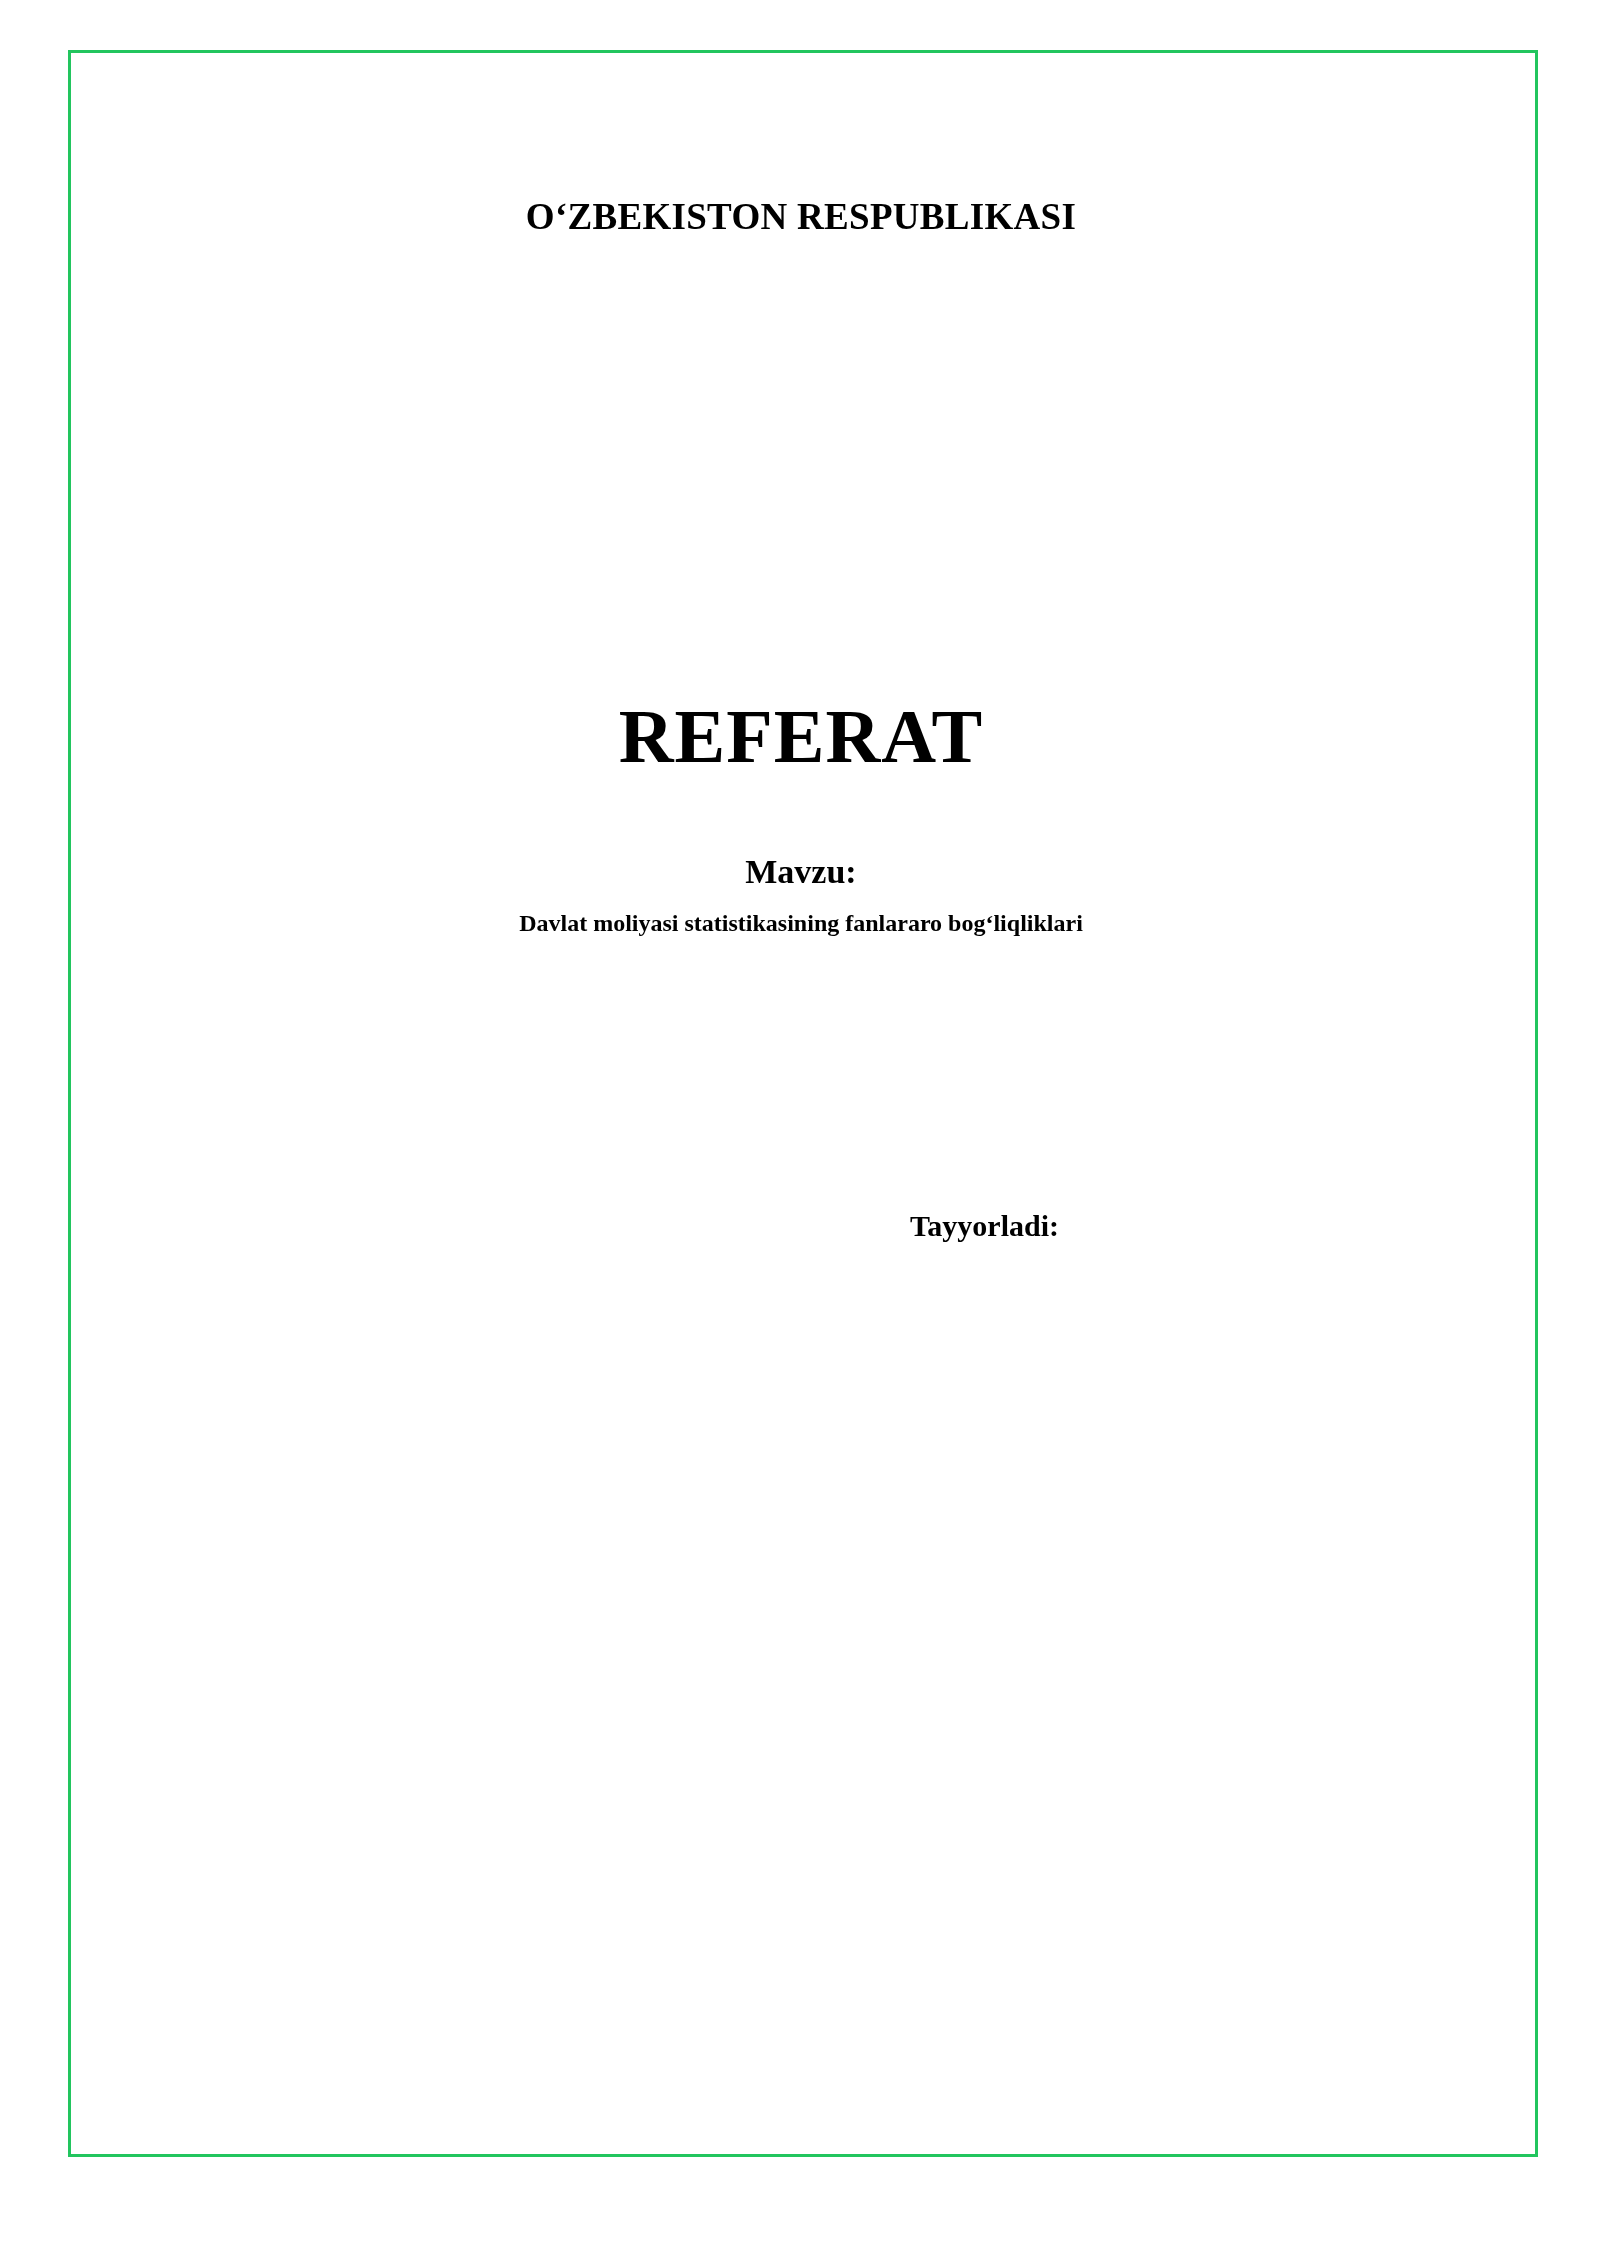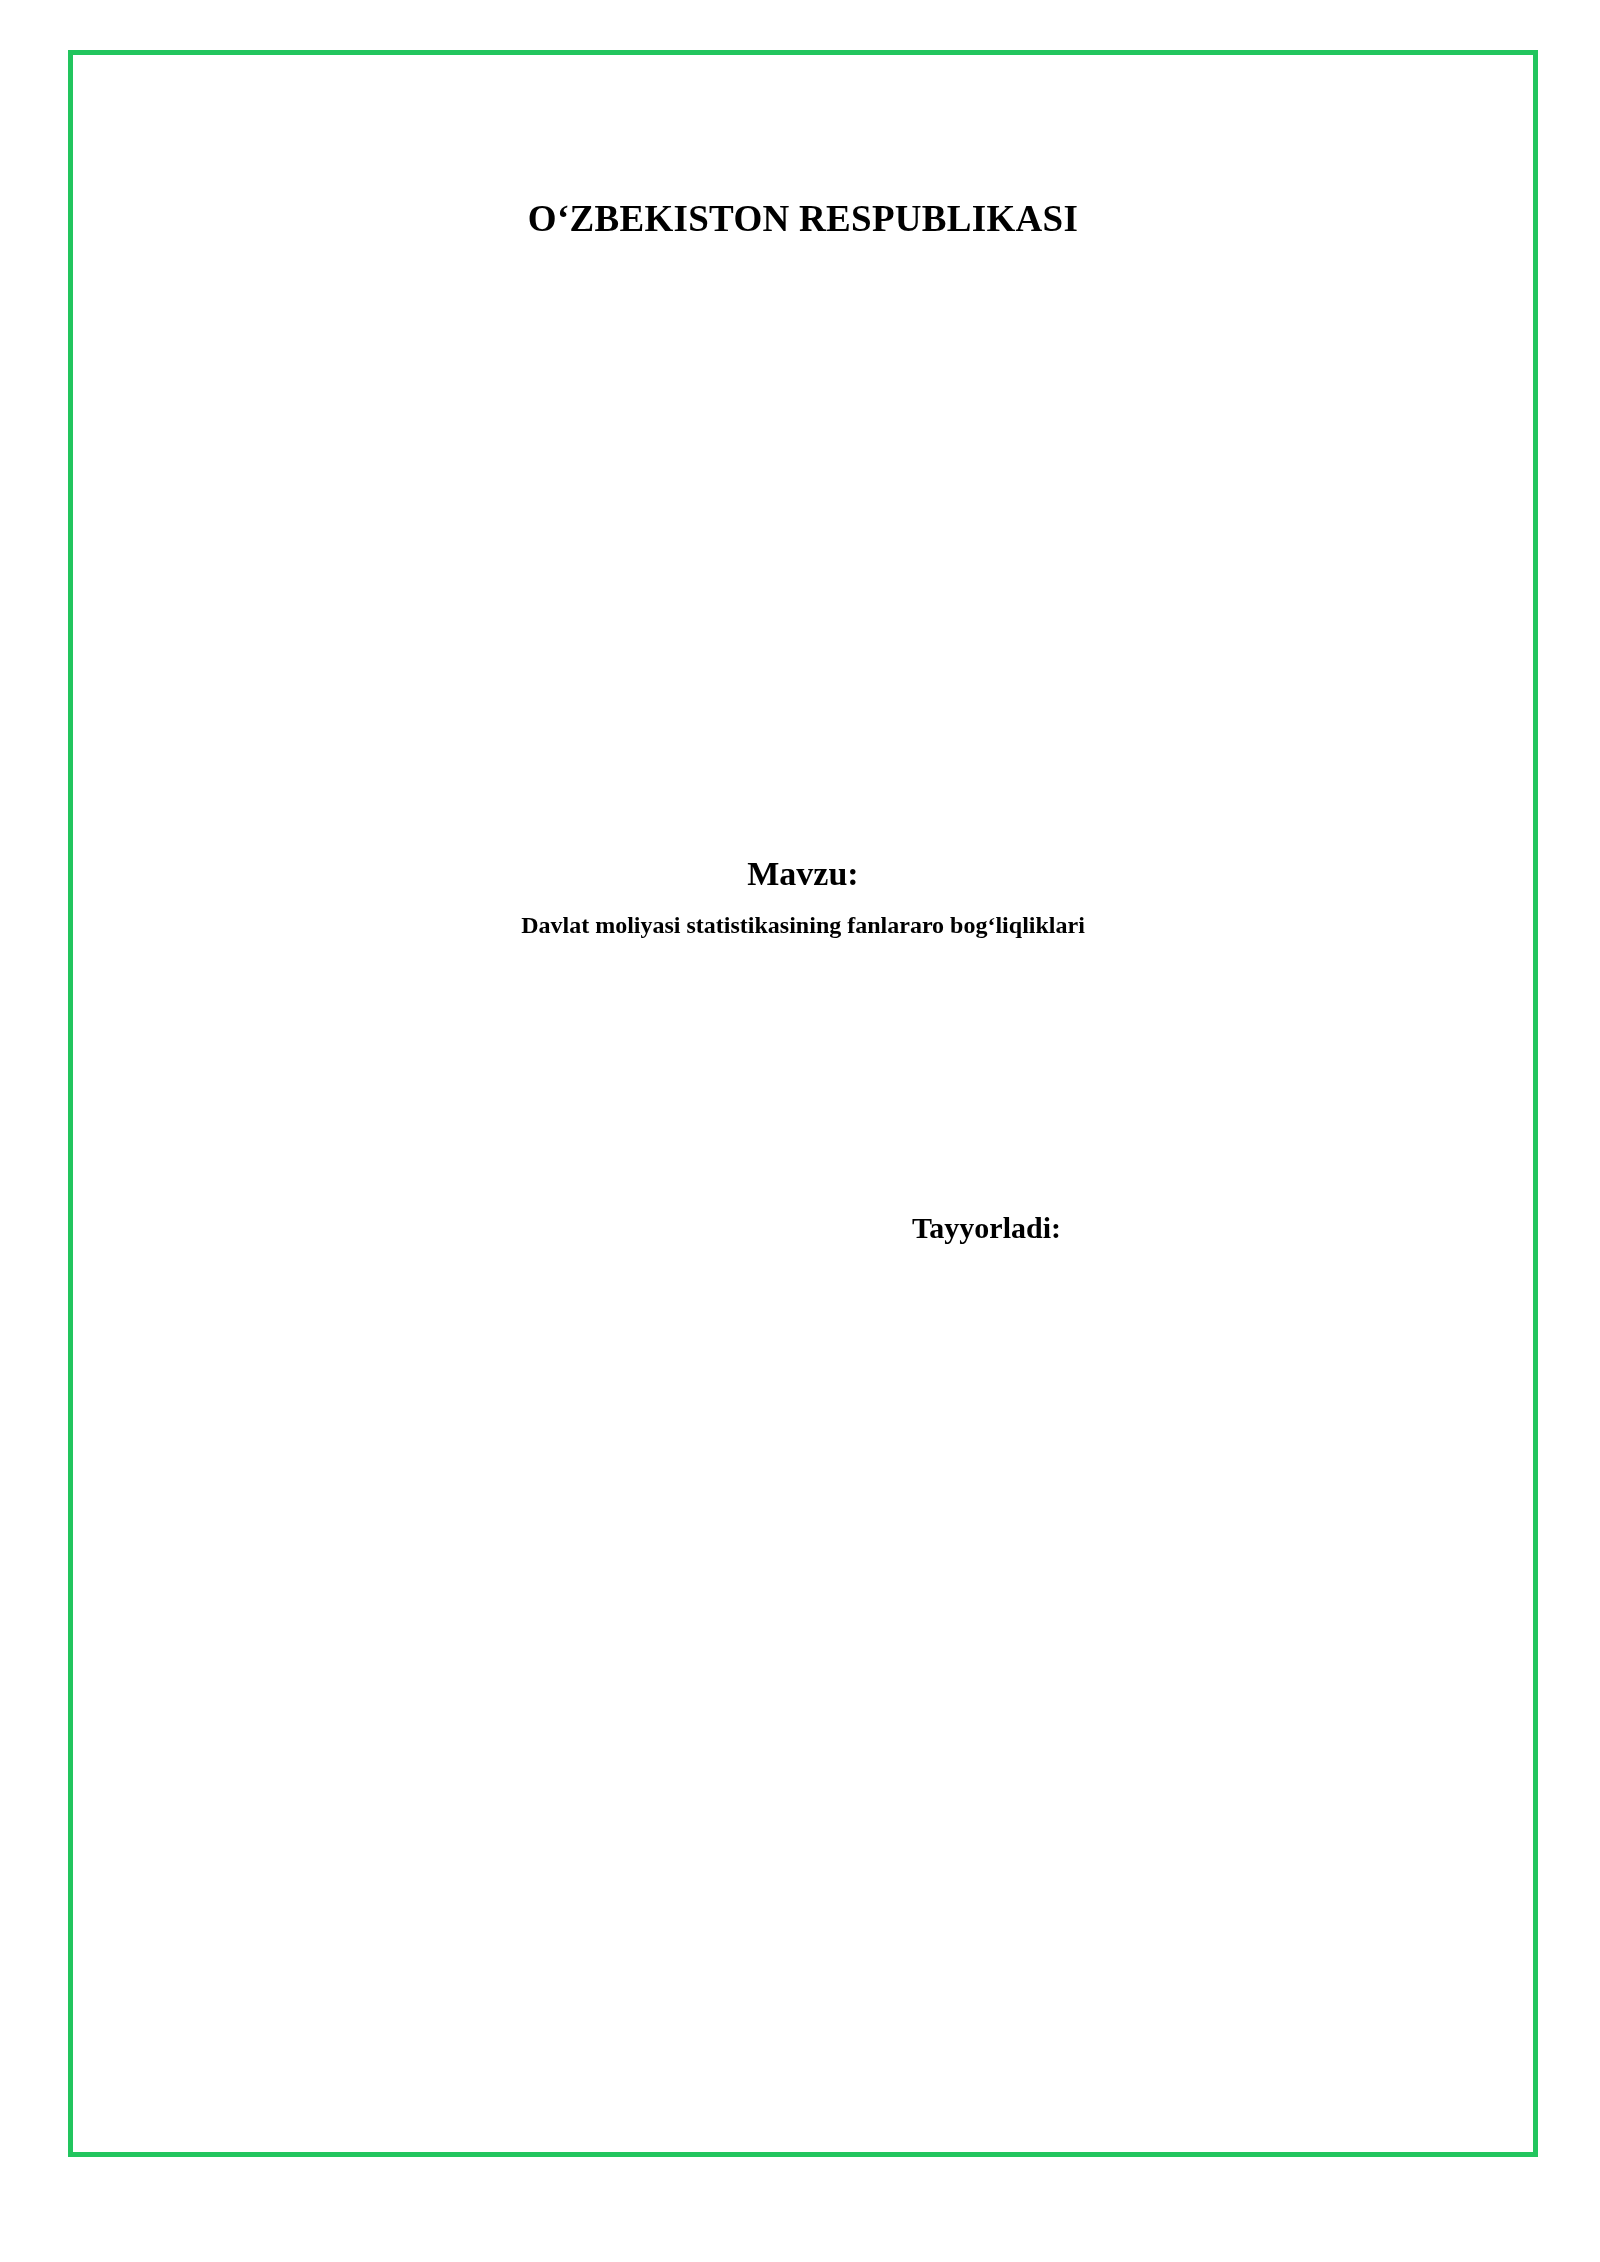--- a/index.html
+++ b/index.html
@@ -23,21 +23,21 @@
     height: 2262px;
     background: #ffffff;
   }
   
   .frame {
     position: absolute;
     left: 68px;
     top: 50px;
     width: 1470px;
     height: 2107px;
-    border: 5px solid #22c55e;
+    border: 3px solid #22c55e;
     box-sizing: border-box;
     background: #ffffff;
   }
   .content {
     position: absolute;
     left: 0;
     top: 0;
     width: 100%;
     height: 100%;
   }
@@ -111,20 +111,21 @@
 <body>
 
 <div class="page">
   <div class="frame">
     <div class="content">
 
       <div class="ministry-block">
         <div class="ministry-line-1">O‘ZBEKISTON RESPUBLIKASI</div>
       </div>
 
+      <div class="doc-type">REFERAT</div>
 
       <div class="subject-label">Mavzu:</div>
 
       <div class="subject-title">Davlat moliyasi statistikasining fanlararo bog‘liqliklari</div>
 
       <div class="signature-block">
         <div class="sig-line">Tayyorladi:</div>
       </div>
 
     </div>

